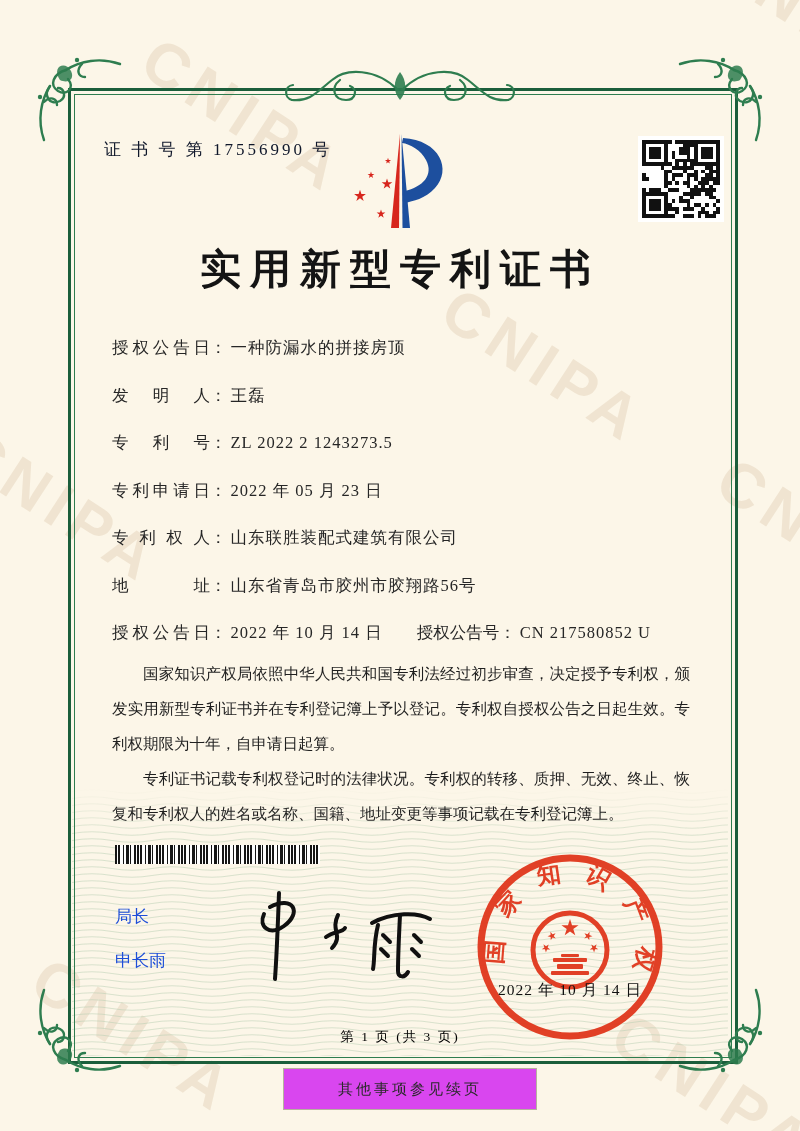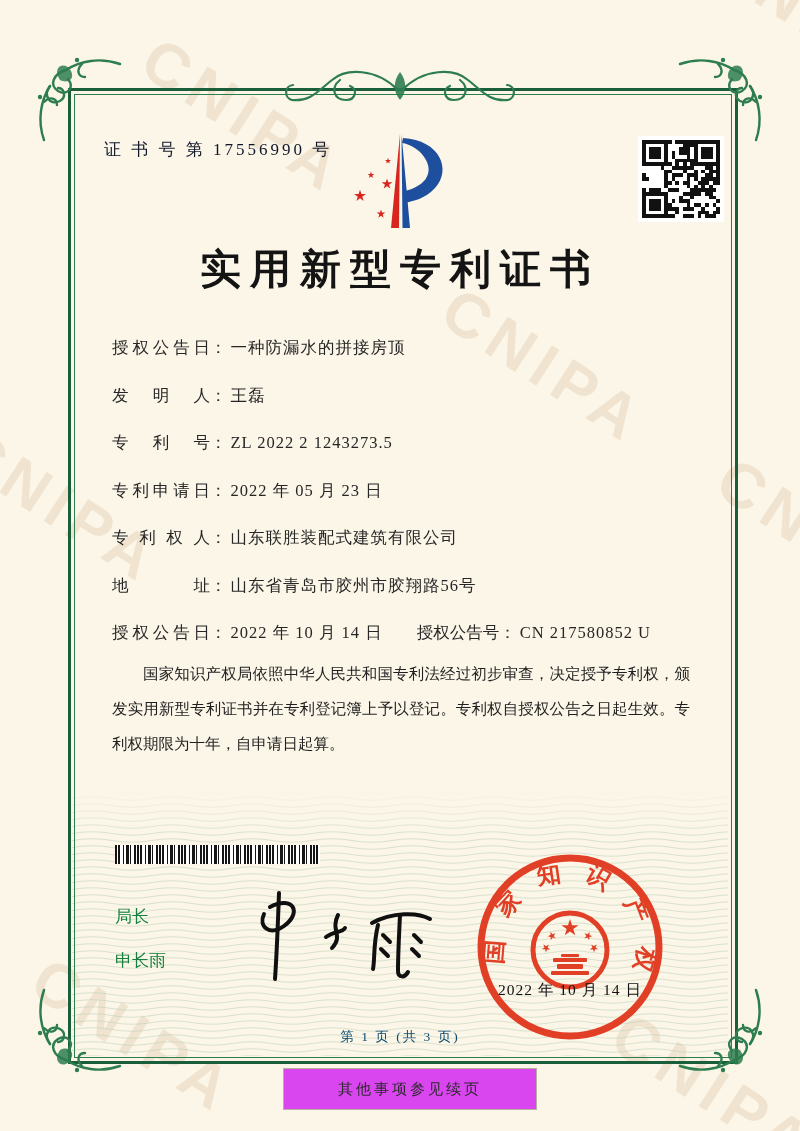--- a/index.html
+++ b/index.html
@@ -56,32 +56,32 @@
 
   
   .barcode{position:absolute;left:115px;top:845px;width:205px;height:19px;
     background:repeating-linear-gradient(90deg,
       #151515 0 2px,#fdfdfd 2px 3px,#151515 3px 5px,#fdfdfd 5px 8px,
       #151515 8px 9px,#fdfdfd 9px 11px,#151515 11px 14px,#fdfdfd 14px 15px,
       #151515 15px 16px,#fdfdfd 16px 19px,#151515 19px 21px,#fdfdfd 21px 22px);}
 
   
   .signer{position:absolute;left:115px;top:905px;
-          font-family:"Liberation Sans",sans-serif;font-size:17px;color:#15803d;}
+          font-family:"Liberation Sans",sans-serif;font-size:17px;color:#1d4ed8;}
   .signer .name{margin-top:21px;}
   .autograph{position:absolute;left:232px;top:885px;width:215px;height:105px;}
 
   
   .seal{position:absolute;left:473px;top:850px;width:194px;height:194px;opacity:0.93;}
   .seal-date{position:absolute;left:498px;top:980px;width:160px;font-size:15.5px;
              color:#111;letter-spacing:1px;}
 
   
   .page-footer{position:absolute;left:0;top:1028px;width:800px;text-align:center;
-               font-size:13.5px;letter-spacing:2px;color:#0c4a6e;}
+               font-size:13.5px;letter-spacing:2px;color:#000000;}
   .note-box{position:absolute;left:283px;top:1068px;width:252px;height:40px;
             background:#d946ef;border:1px solid #b6b29e;
             display:flex;align-items:center;justify-content:center;
             font-size:15px;letter-spacing:3px;color:#2a2a2a;}
 </style>
 </head>
 <body>
 
 <span class="wm" style="left:130px;top:80px;">CNIPA</span>
 <span class="wm" style="left:700px;top:-20px;">CNIPA</span>
@@ -631,20 +631,21 @@
   <div class="frow">
     <span class="flabel">地址</span><span class="fcolon">：</span><span class="fvalue">山东省青岛市胶州市胶翔路56号</span>
   </div>
   <div class="frow">
     <span class="flabel">授权公告日</span><span class="fcolon">：</span><span class="fvalue">2022 年 10 月 14 日</span><span class="fgroup2"><span>授权公告号</span><span class="fcolon">：</span><span class="fvalue">CN 217580852 U</span></span>
   </div>
 </div>
 
 <div class="body-text">
   <p>国家知识产权局依照中华人民共和国专利法经过初步审查，决定授予专利权，颁发实用新型专利证书并在专利登记簿上予以登记。专利权自授权公告之日起生效。专利权期限为十年，自申请日起算。</p>
+  <p>专利证书记载专利权登记时的法律状况。专利权的转移、质押、无效、终止、恢复和专利权人的姓名或名称、国籍、地址变更等事项记载在专利登记簿上。</p>
 </div>
 
 <div class="barcode"></div>
 
 <div class="signer">
   <div>局长</div>
   <div class="name">申长雨</div>
 </div>
 
 <svg class="autograph" viewBox="0 0 215 105" fill="none" stroke="#101010" stroke-width="4" stroke-linecap="round" stroke-linejoin="round">

